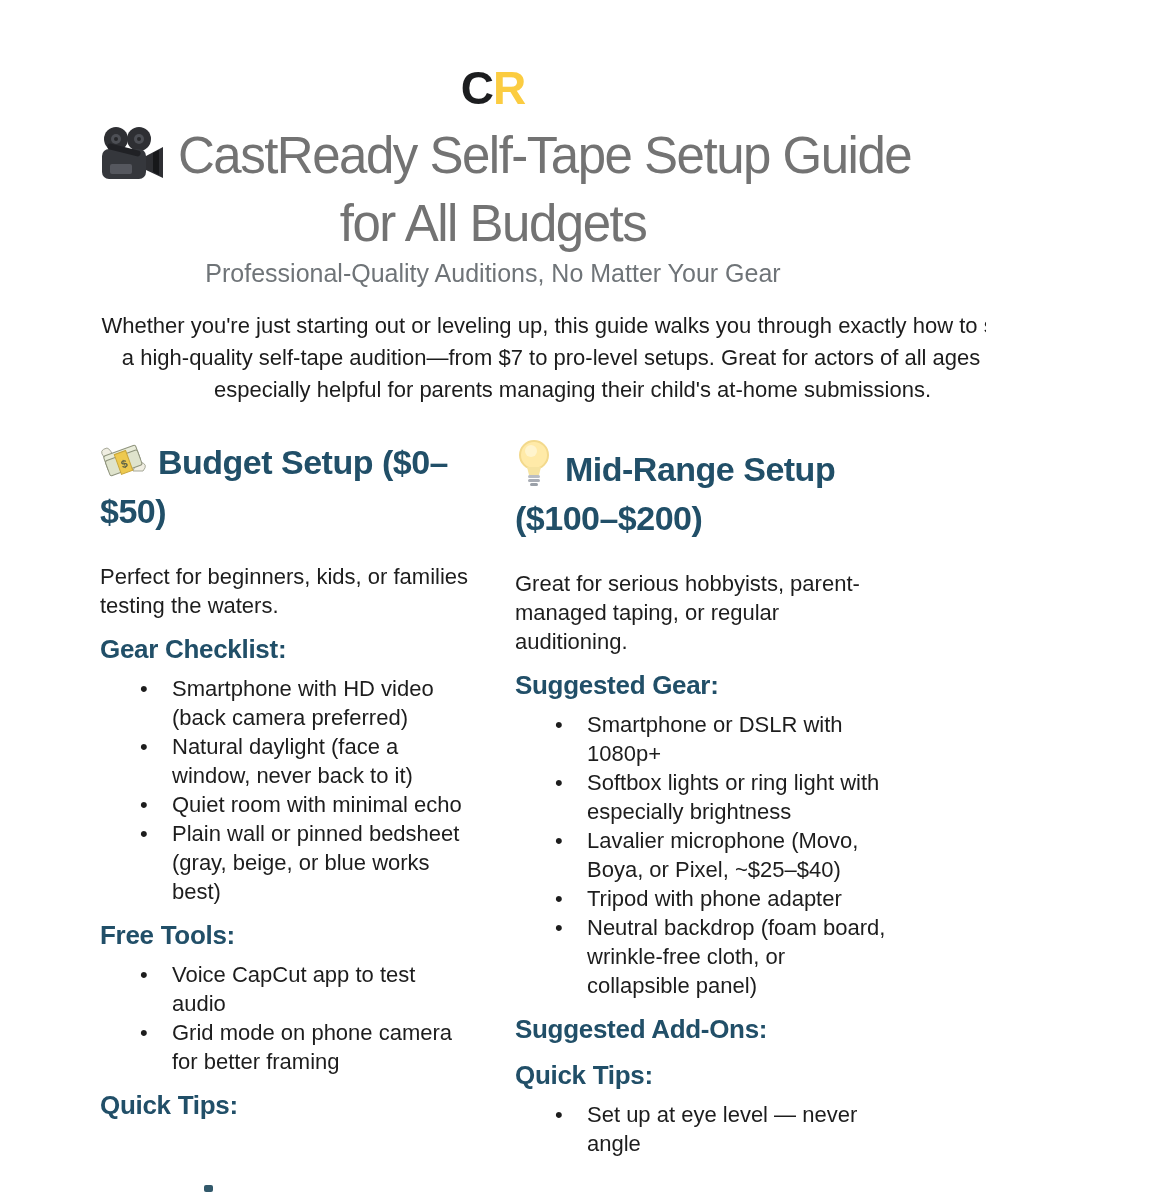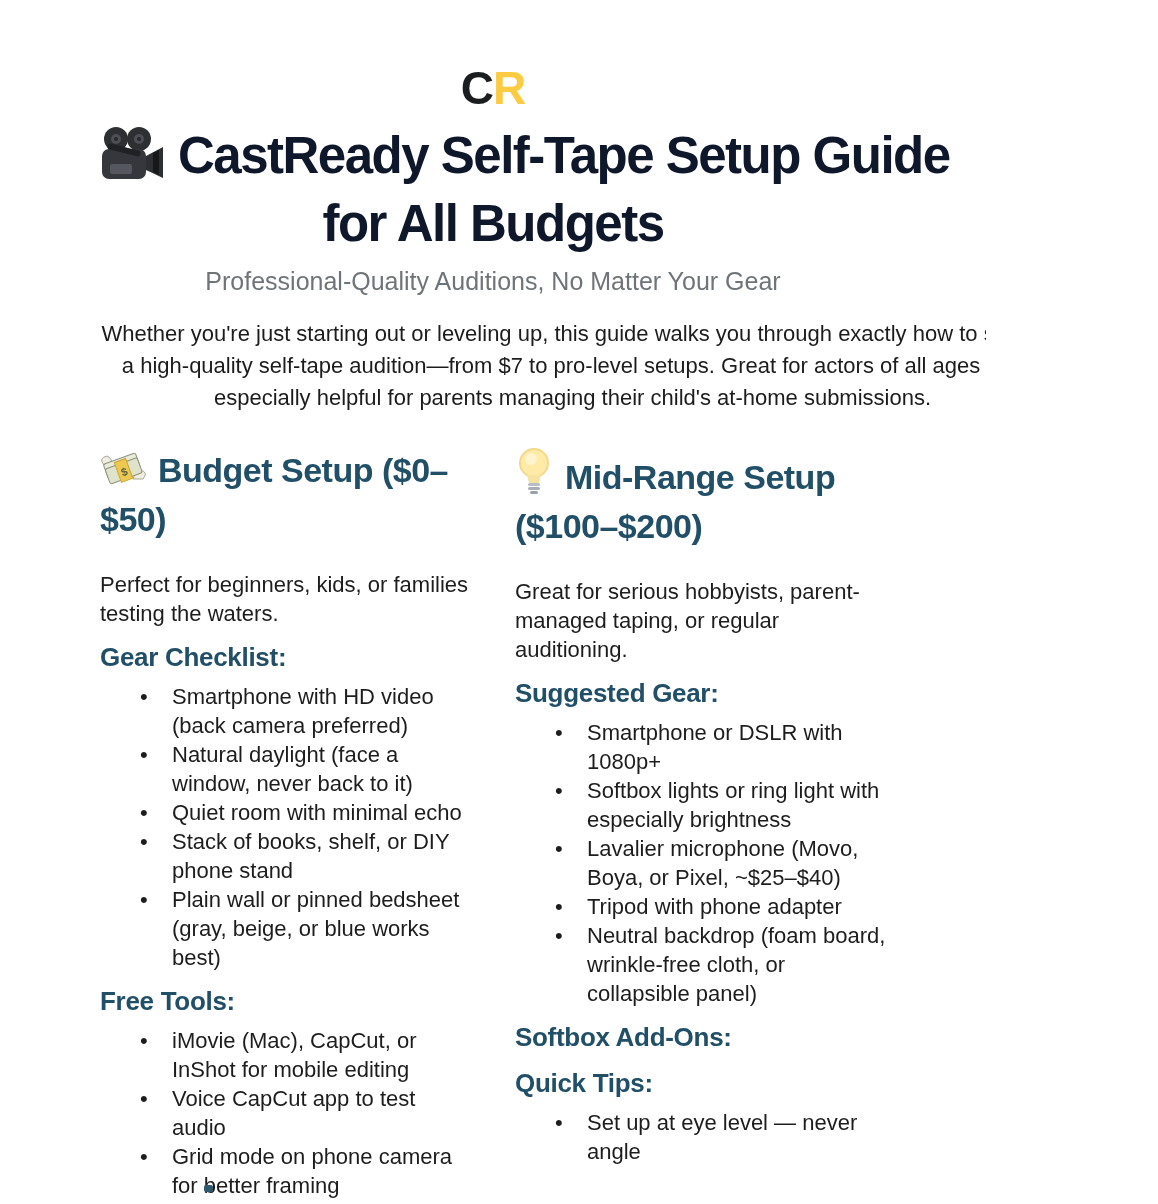--- a/index.html
+++ b/index.html
@@ -22,28 +22,28 @@
     letter-spacing: -1px;
     line-height: 48px;
   }
   .logo .c { color: #1c1d1f; }
   .logo .r { color: #fbcc41; }
   h1 {
     margin-top: 10px;
     text-align: center;
     font-size: 51px;
     line-height: 68px;
-    font-weight: 700;
+    font-weight: 400;
     letter-spacing: -1.5px;
-    color: #0f172a;
+    color: #737373;
   }
   h1 .tline { display: block; white-space: nowrap; }
   h1 svg { vertical-align: -9px; margin-right: 12px; }
   .subtitle {
-    margin-top: 8px;
+    margin-top: 0;
     text-align: center;
     font-size: 25px;
     line-height: 30px;
     color: #6f7478;
   }
   .intro {
     margin: 22px auto 0;
     width: 945px;
     text-align: center;
     font-size: 22px;
@@ -151,26 +151,24 @@
               <text x="23" y="27" font-size="11" font-family="Liberation Sans, sans-serif" font-weight="bold" fill="#5d6247" text-anchor="middle">$</text>
             </g>
           </svg><span>Budget Setup ($0–$50)</span></h2>
       <p class="desc">Perfect for beginners, kids, or families testing the waters.</p>
       <div class="sections">
           <h3>Gear Checklist:</h3>
           <ul>
             <li>Smartphone with HD video (back camera preferred)</li>
             <li>Natural daylight (face a window, never back to it)</li>
             <li>Quiet room with minimal echo</li>
-            <li>Stack of books, shelf, or DIY phone stand</li>
             <li>Plain wall or pinned bedsheet (gray, beige, or blue works best)</li>
           </ul>
           <h3>Free Tools:</h3>
           <ul>
-            <li>iMovie (Mac), CapCut, or InShot for mobile editing</li>
             <li>Voice CapCut app to test audio</li>
             <li>Grid mode on phone camera for better framing</li>
           </ul>
           <h3>Quick Tips:</h3>
         </div>
     </section>
 
     <section class="col">
       <h2><svg width="38" height="50" viewBox="0 0 38 50">
             <circle cx="19" cy="17" r="14" fill="#ffeaa8" stroke="#f3d98c" stroke-width="2"></circle>
@@ -183,21 +181,21 @@
       <p class="desc">Great for serious hobbyists, parent-managed taping, or regular auditioning.</p>
       <div class="sections">
           <h3>Suggested Gear:</h3>
           <ul>
             <li>Smartphone or DSLR with 1080p+</li>
             <li>Softbox lights or ring light with especially brightness</li>
             <li>Lavalier microphone (Movo, Boya, or Pixel, ~$25–$40)</li>
             <li>Tripod with phone adapter</li>
             <li>Neutral backdrop (foam board, wrinkle-free cloth, or collapsible panel)</li>
           </ul>
-          <h3>Softbox Add-Ons:</h3>
+          <h3>Suggested Add-Ons:</h3>
           <h3>Quick Tips:</h3>
           <ul>
             <li>Set up at eye level — never angle</li>
           </ul>
         </div>
     </section>
 
   </div>
 
   <div class="fragment"></div>

